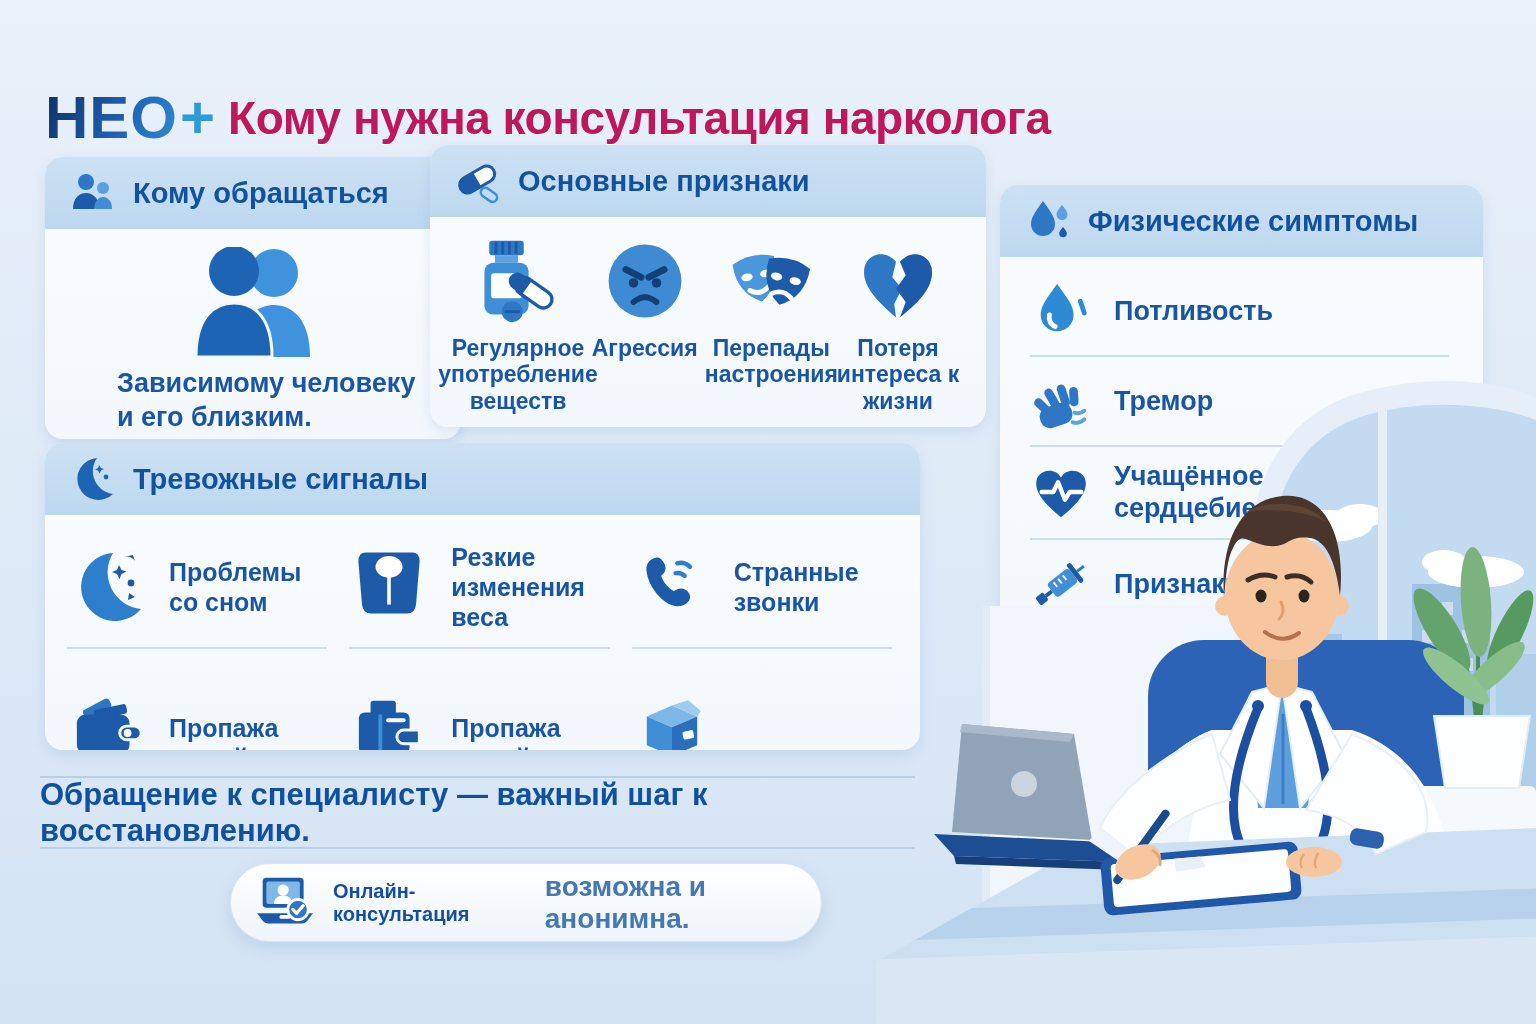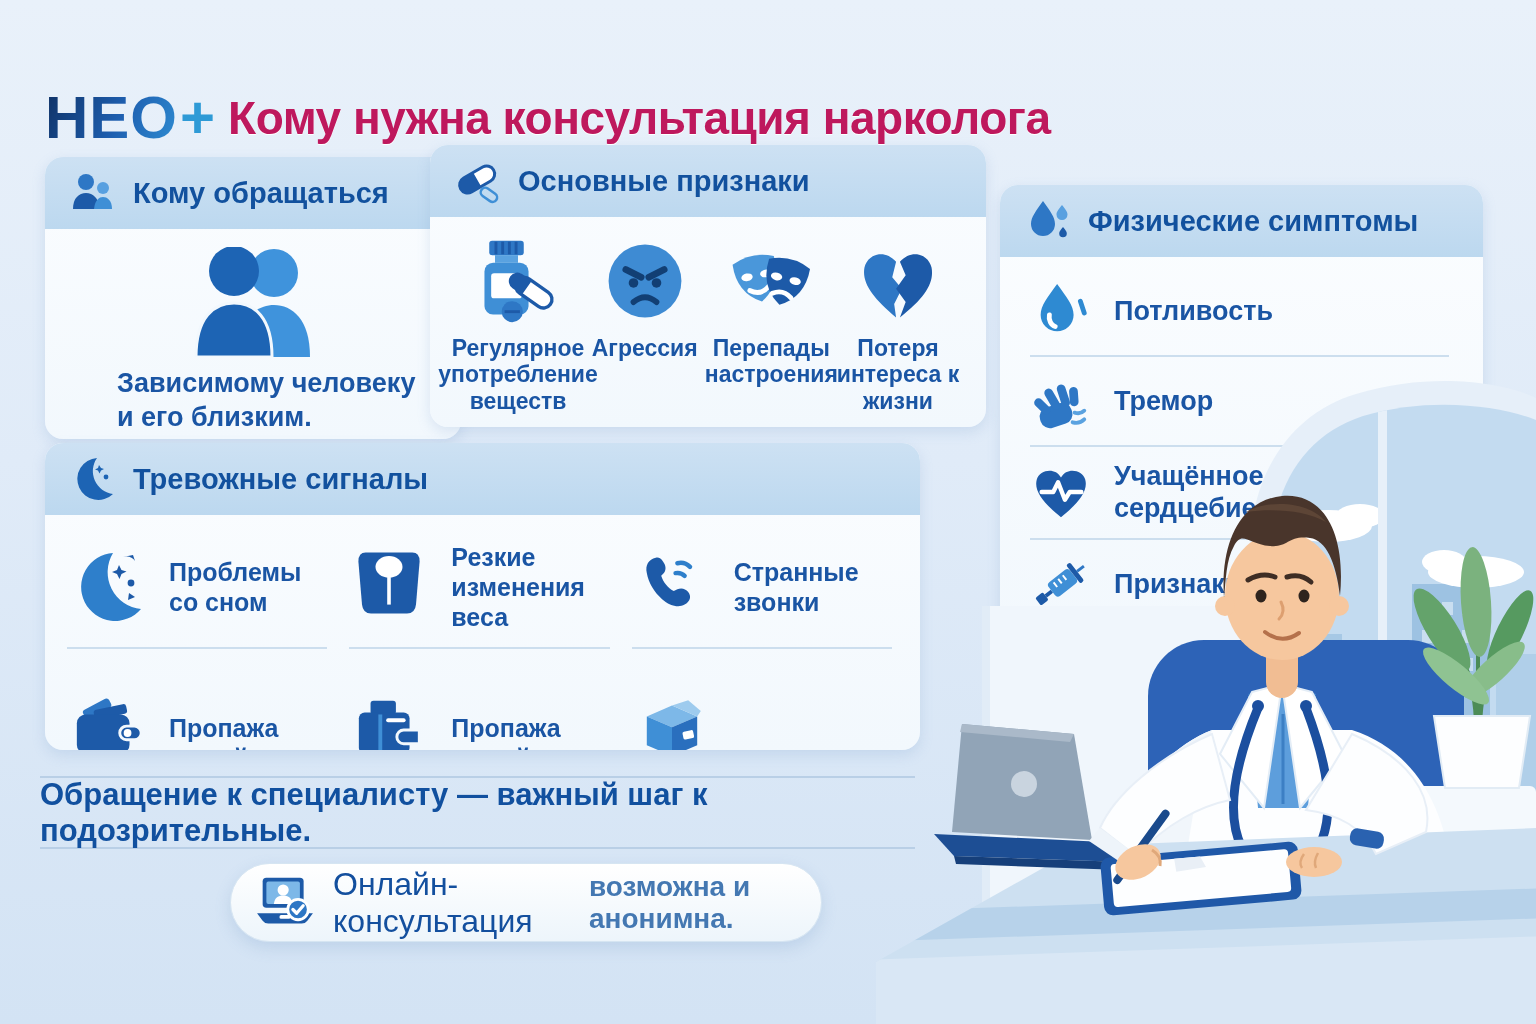--- a/index.html
+++ b/index.html
@@ -63,21 +63,21 @@
     display:flex;align-items:center;justify-content:center;
   }
   .statement .txt{font-size:31px;font-weight:800;color:#11509f;}
   .pill{
     left:230px;top:863px;width:592px;height:79px;border-radius:40px;z-index:2;
     background:linear-gradient(180deg,#ffffff 0%,#edf5fb 100%);
     border:1px solid #d6e5f2;box-shadow:0 6px 16px rgba(100,140,190,.20);
     display:flex;align-items:center;gap:18px;padding:0 10px 0 24px;box-sizing:border-box;
   }
   .pill .icon{width:60px;height:54px;flex:0 0 auto;}
-  .pill .t1{font-size:32px;font-weight:400;color:#134f9e;}
+  .pill .t1{font-size:20px;font-weight:700;color:#134f9e;}
   .pill .t2{font-size:28px;font-weight:600;color:#4478b2;margin-left:8px;}
   
   .scene{left:876px;top:334px;width:660px;height:690px;z-index:3;pointer-events:none;}
 </style>
 </head>
 <body>
 
 <div class="abs header">
   <div class="logo">
     <span class="main">НЕО</span><span class="plus">+</span>
@@ -348,21 +348,21 @@
           <path d="M68 26 L40 38 L40 70 L68 58 Z" fill="#2a6fbe"></path>
           <path d="M40 14 L58 8 L72 20 L68 26 Z" fill="#9ecbee"></path>
           <rect x="52" y="42" width="12" height="9" rx="2" fill="#ffffff" transform="rotate(-12 58 46)"></rect>
         </svg>
       </span>
     </div>
   </div>
 </div>
 
 <div class="abs statement">
-  <span class="txt">Обращение к специалисту — важный шаг к подозрительные.</span>
+  <span class="txt">Обращение к специалисту — важный шаг к восстановлению.</span>
 </div>
 
 <div class="abs pill">
   <span class="icon">
     <svg viewBox="0 0 64 58" width="60" height="54">
       <rect x="8" y="2" width="44" height="32" rx="4" fill="#1d5aa8"></rect>
       <rect x="12" y="6" width="36" height="24" rx="2" fill="#7db8e8"></rect>
       <circle cx="30" cy="15" r="6" fill="#ffffff"></circle>
       <path d="M20 30 c1 -7 5 -9 10 -9 s9 2 10 9z" fill="#ffffff"></path>
       <path d="M2 40 h60 l-6 8 q-2 3 -6 3 h-36 q-4 0 -6 -3z" fill="#1d5aa8"></path>

